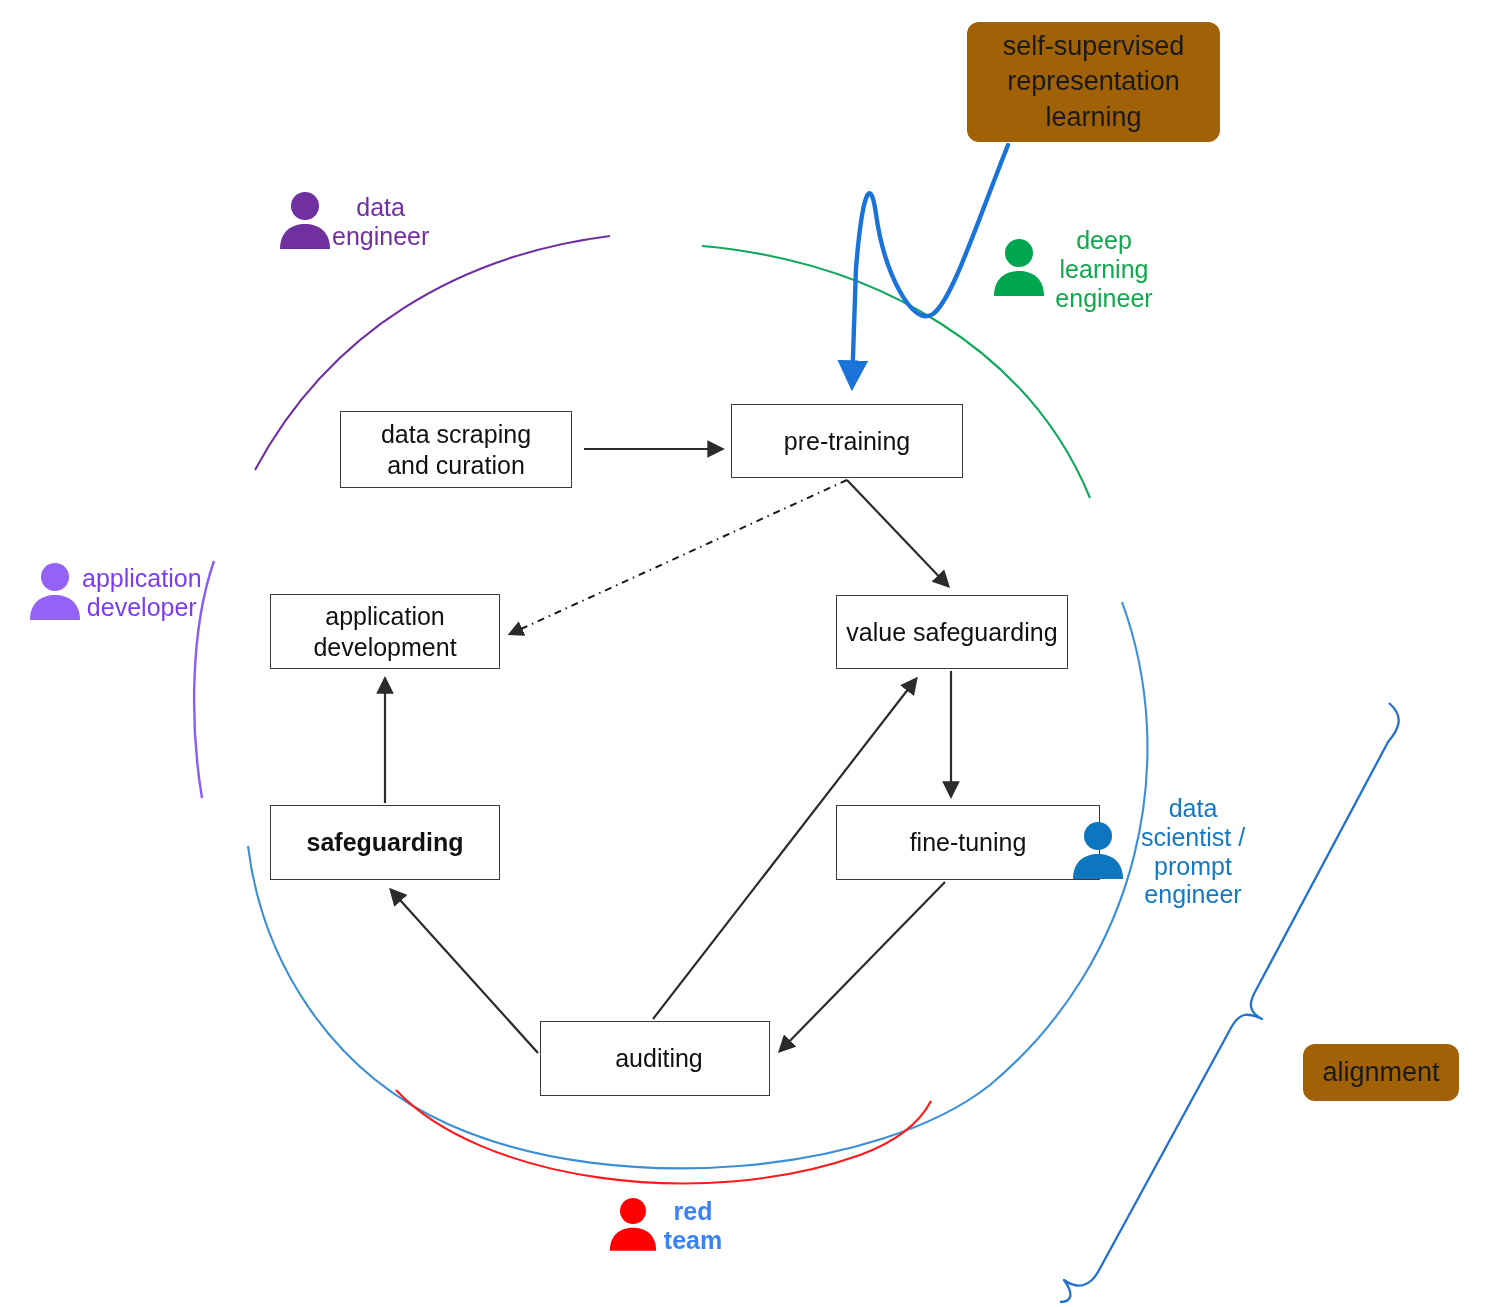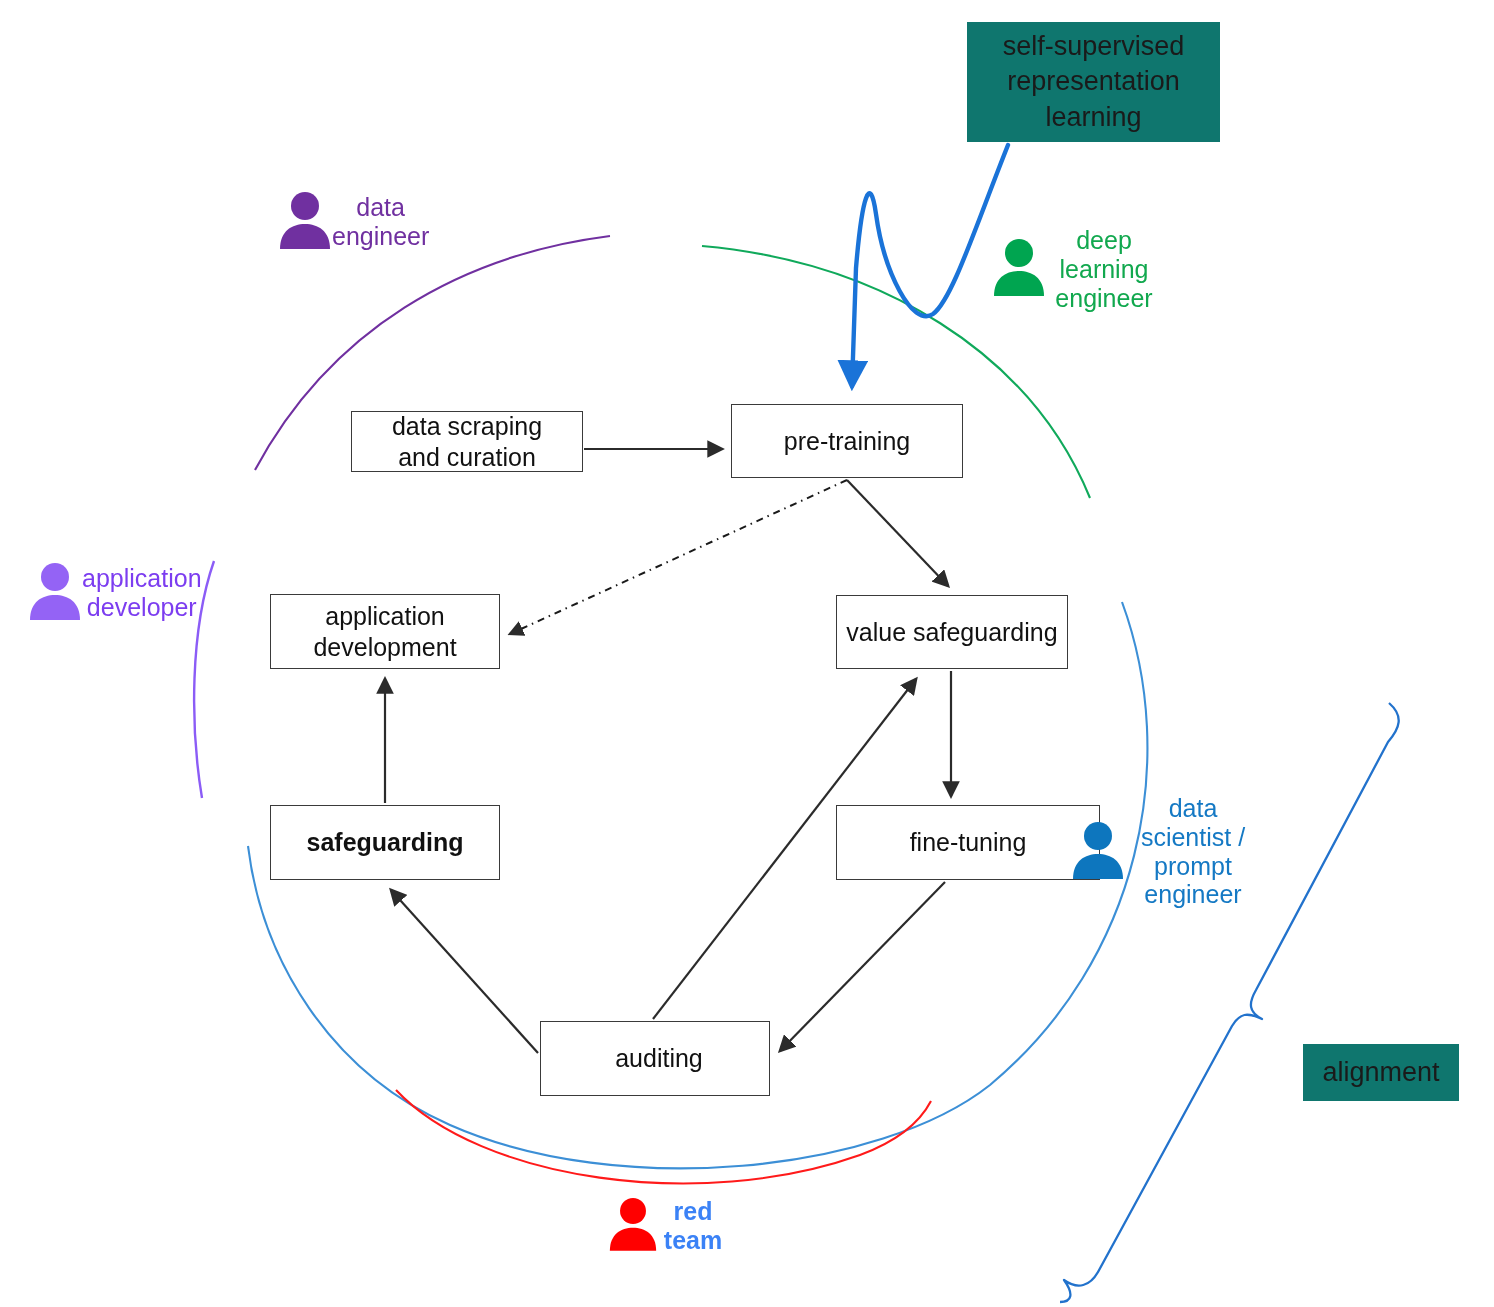--- a/index.html
+++ b/index.html
@@ -15,29 +15,30 @@
     display:flex;align-items:center;justify-content:center;
     text-align:center;
     color:#111;
     font-size:25px;
     line-height:1.22;
     font-family:"Liberation Sans",sans-serif;
   }
 
   .tagbox{
     position:absolute;
-    background:#0f766e;
+    background:#a16207;
     color:#1a1a1a;
     font-size:27px;
     line-height:1.3;
     text-align:center;
     display:flex;align-items:center;justify-content:center;
     padding:10px 14px;
     box-sizing:border-box;
     font-family:"Liberation Sans",sans-serif;
+    border-radius:12px;
   }
 
   .actor{position:absolute;display:flex;flex-direction:row;align-items:center;}
   .actor .glyph{display:block;line-height:0;}
   .actor .alabel{
     margin-top:4px;
     font-size:25px;
     line-height:1.15;
     text-align:center;
     white-space:pre-line;
@@ -92,21 +93,21 @@
 
     <path d="M 945,882 L 780,1051" fill="none" stroke="#2b2b2b" stroke-width="2.2" marker-end="url(#ah)"></path>
 
     <path d="M 653,1019 L 916,679" fill="none" stroke="#2b2b2b" stroke-width="2.2" marker-end="url(#ah)"></path>
 
     <path d="M 538,1053 L 391,890" fill="none" stroke="#2b2b2b" stroke-width="2.2" marker-end="url(#ah)"></path>
 
     <path d="M 385,803 L 385,679" fill="none" stroke="#2b2b2b" stroke-width="2.2" marker-end="url(#ah)"></path>
   </svg>
 
-  <div class="node" style="left:351px;top:411px;width:232px;height:61px;">
+  <div class="node" style="left:340px;top:411px;width:232px;height:77px;">
     <span style="white-space:pre-line;">data scraping
 and curation</span>
   </div>
 
   <div class="node" style="left:731px;top:404px;width:232px;height:74px;text-align:center;">
     <span style="white-space:pre-line;">pre-training</span>
   </div>
 
   <div class="node" style="left:270px;top:594px;width:230px;height:75px;">
     <span style="white-space:pre-line;">application

